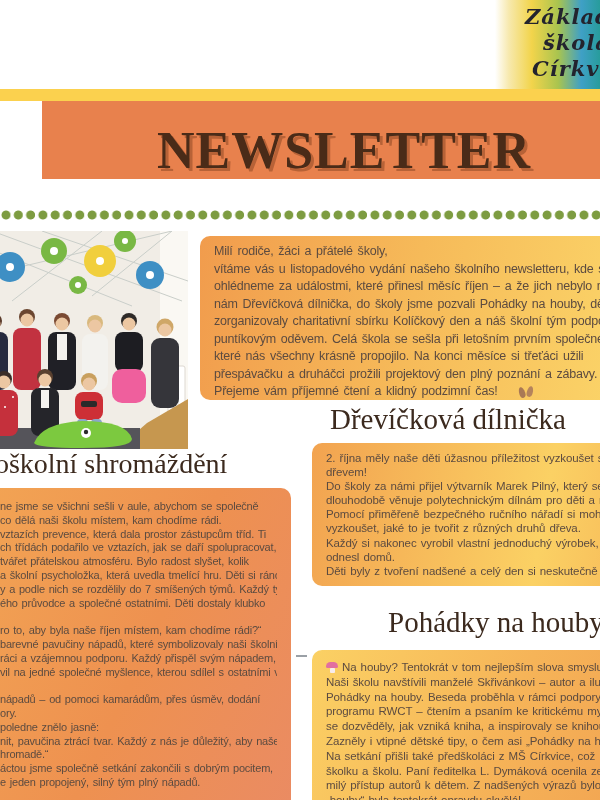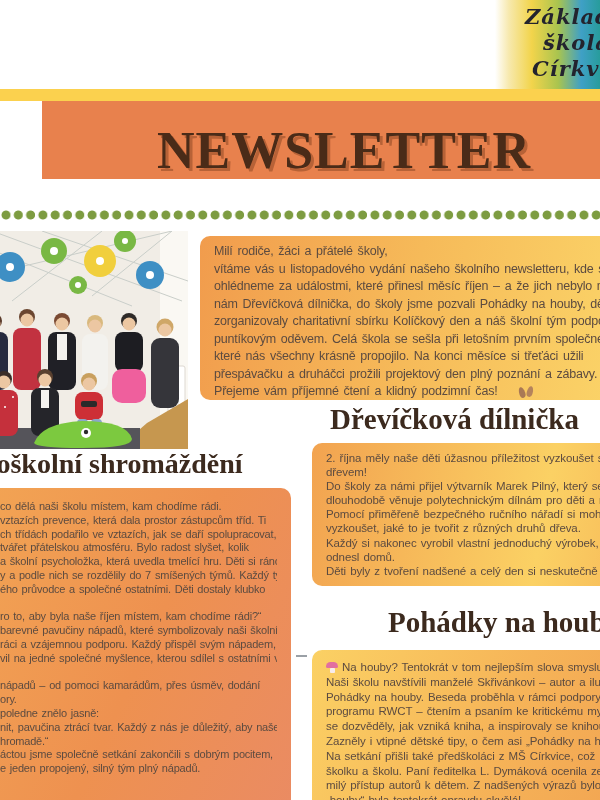--- a/index.html
+++ b/index.html
@@ -42,21 +42,21 @@
         background:linear-gradient(115deg,#f4ac55 0%,#ee9150 60%,#ea8b63 100%);}
   .workshop-card{left:312px;top:443px;width:420px;height:143px;--lh:14.1px;
         padding:8px 14px;box-sizing:border-box;font-size:11.5px;letter-spacing:-0.1px;word-spacing:1px;
         background:linear-gradient(100deg,#f2a350 0%,#fbd164 55%,#f3a54f 100%);}
   .fairy-card{left:312px;top:650px;width:420px;height:165px;--lh:14.8px;
         padding:10px 14px;box-sizing:border-box;font-size:11.5px;letter-spacing:-0.1px;word-spacing:1px;
         background:linear-gradient(115deg,#fbd164 0%,#f6b458 45%,#ef9a4e 100%);}
   .fairy-card .line.first{padding-left:16px;}
 
   .heading{position:absolute;white-space:nowrap;font-family:"Liberation Serif",serif;
-        font-weight:700;color:#3c2a1e;}
+        font-weight:400;color:#3c2a1e;}
   .h-assembly{left:-44px;top:448px;font-size:28px;}
   .h-workshop{left:330px;top:403px;font-size:29px;}
   .h-fairy{left:388px;top:606px;font-size:29px;}
 
   
   .icon-leaves{position:absolute;left:318px;top:150px;width:17px;height:14px;}
   .icon-leaves i{position:absolute;width:6px;height:11px;background:#a97855;
         border-radius:50% 50% 50% 50%/60% 60% 40% 40%;}
   .icon-leaves i:first-child{left:1px;top:1px;transform:rotate(-18deg);}
   .icon-leaves i:last-child{left:9px;top:0;transform:rotate(15deg);background:#b5835c;}
@@ -189,20 +189,21 @@
       </div>
     <span class="icon-leaves">
         <i></i>
         <i></i>
       </span>
   </div>
 
   <div class="heading h-assembly">Celoškolní shromáždění</div>
   <div class="card assembly-card">
     <div>
+        <div class="line first">ne jsme se všichni sešli v aule, abychom se společně</div>
         <div class="line">co dělá naši školu místem, kam chodíme rádi.</div>
         <div class="line">vztazích prevence, která dala prostor zástupcům tříd. Ti</div>
         <div class="line">ch třídách podařilo ve vztazích, jak se daří spolupracovat,</div>
         <div class="line">tvářet přátelskou atmosféru. Bylo radost slyšet, kolik</div>
         <div class="line">a školní psycholožka, která uvedla tmelící hru. Děti si ráno</div>
         <div class="line">y a podle nich se rozdělily do 7 smíšených týmů. Každý tým</div>
         <div class="line">ého průvodce a společné ostatními. Děti dostaly klubko</div>
         <div class="line blank"></div>
         <div class="line">ro to, aby byla naše říjen místem, kam chodíme rádi?“</div>
         <div class="line">barevné pavučiny nápadů, které symbolizovaly naši školní</div>

